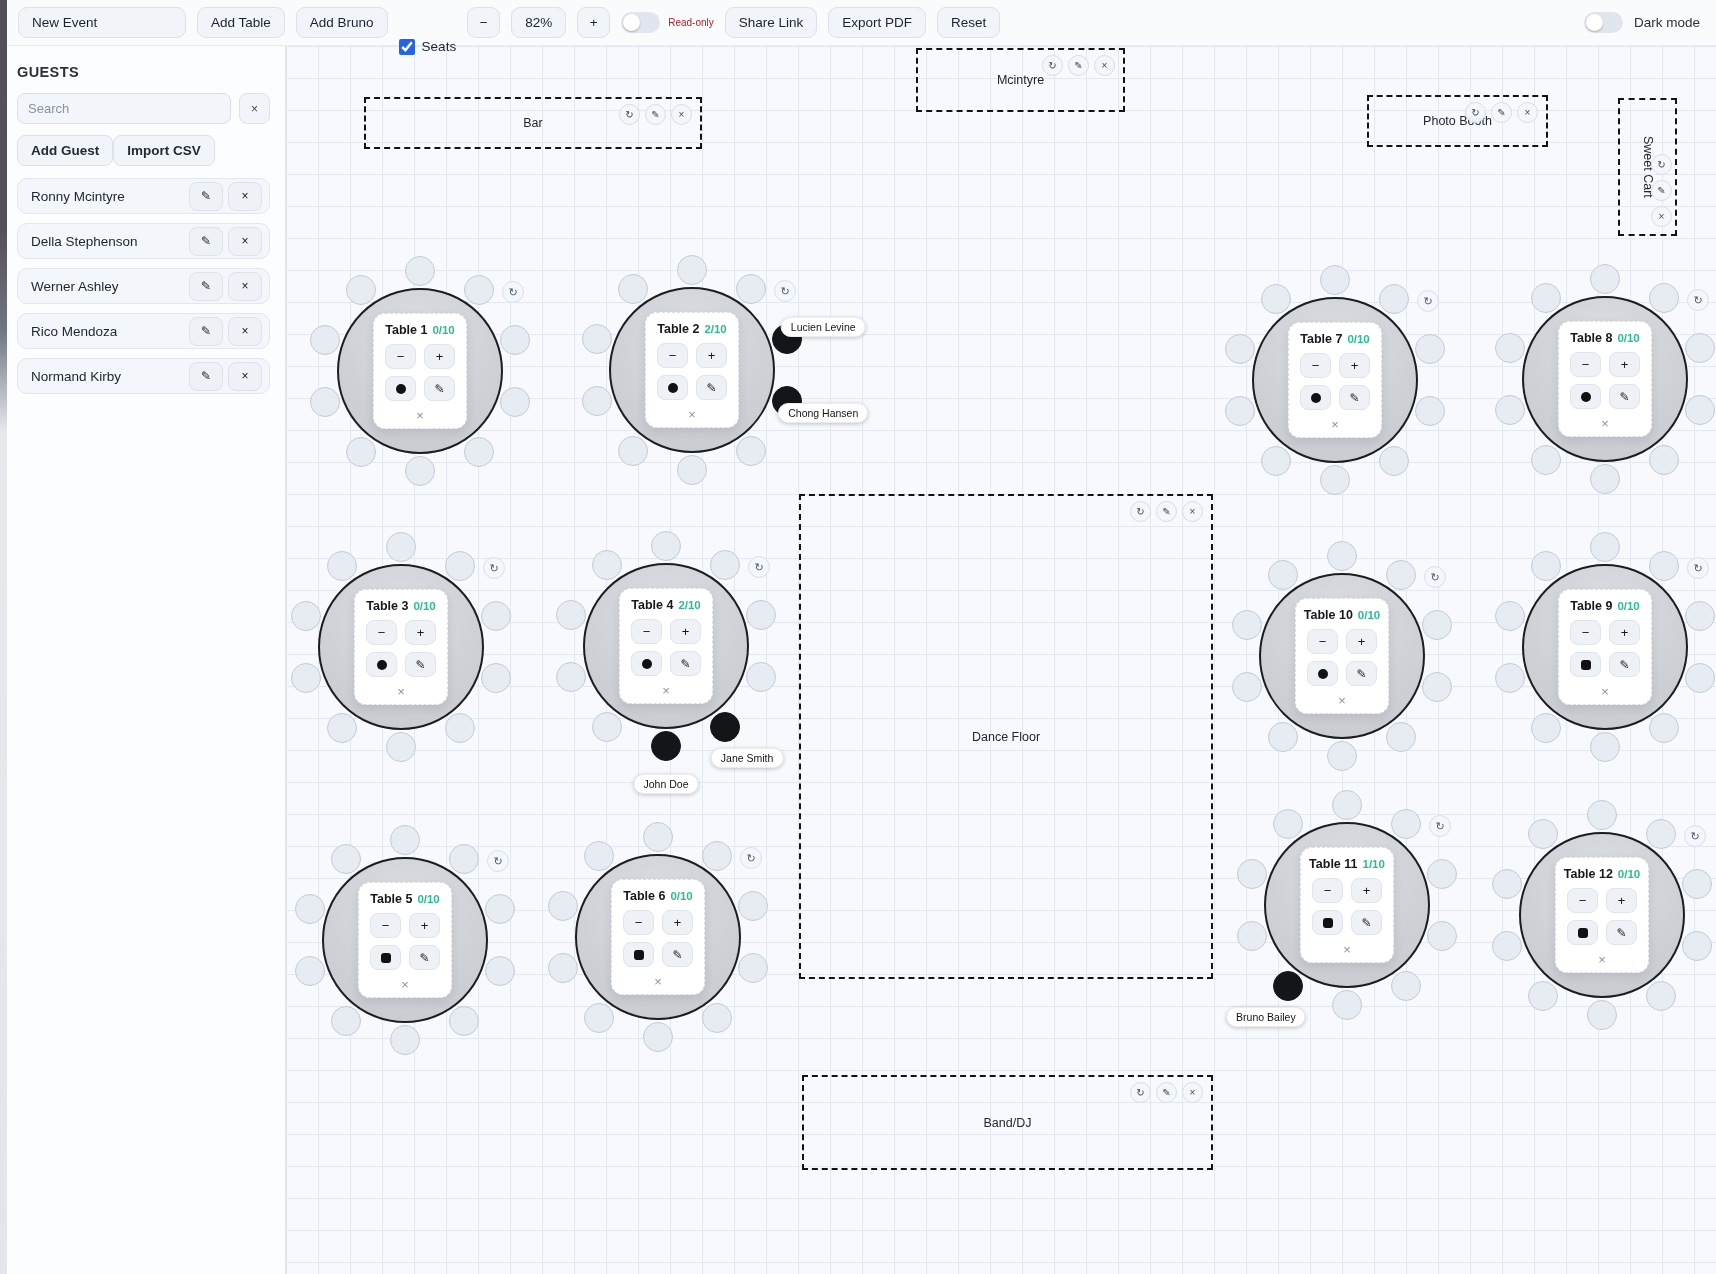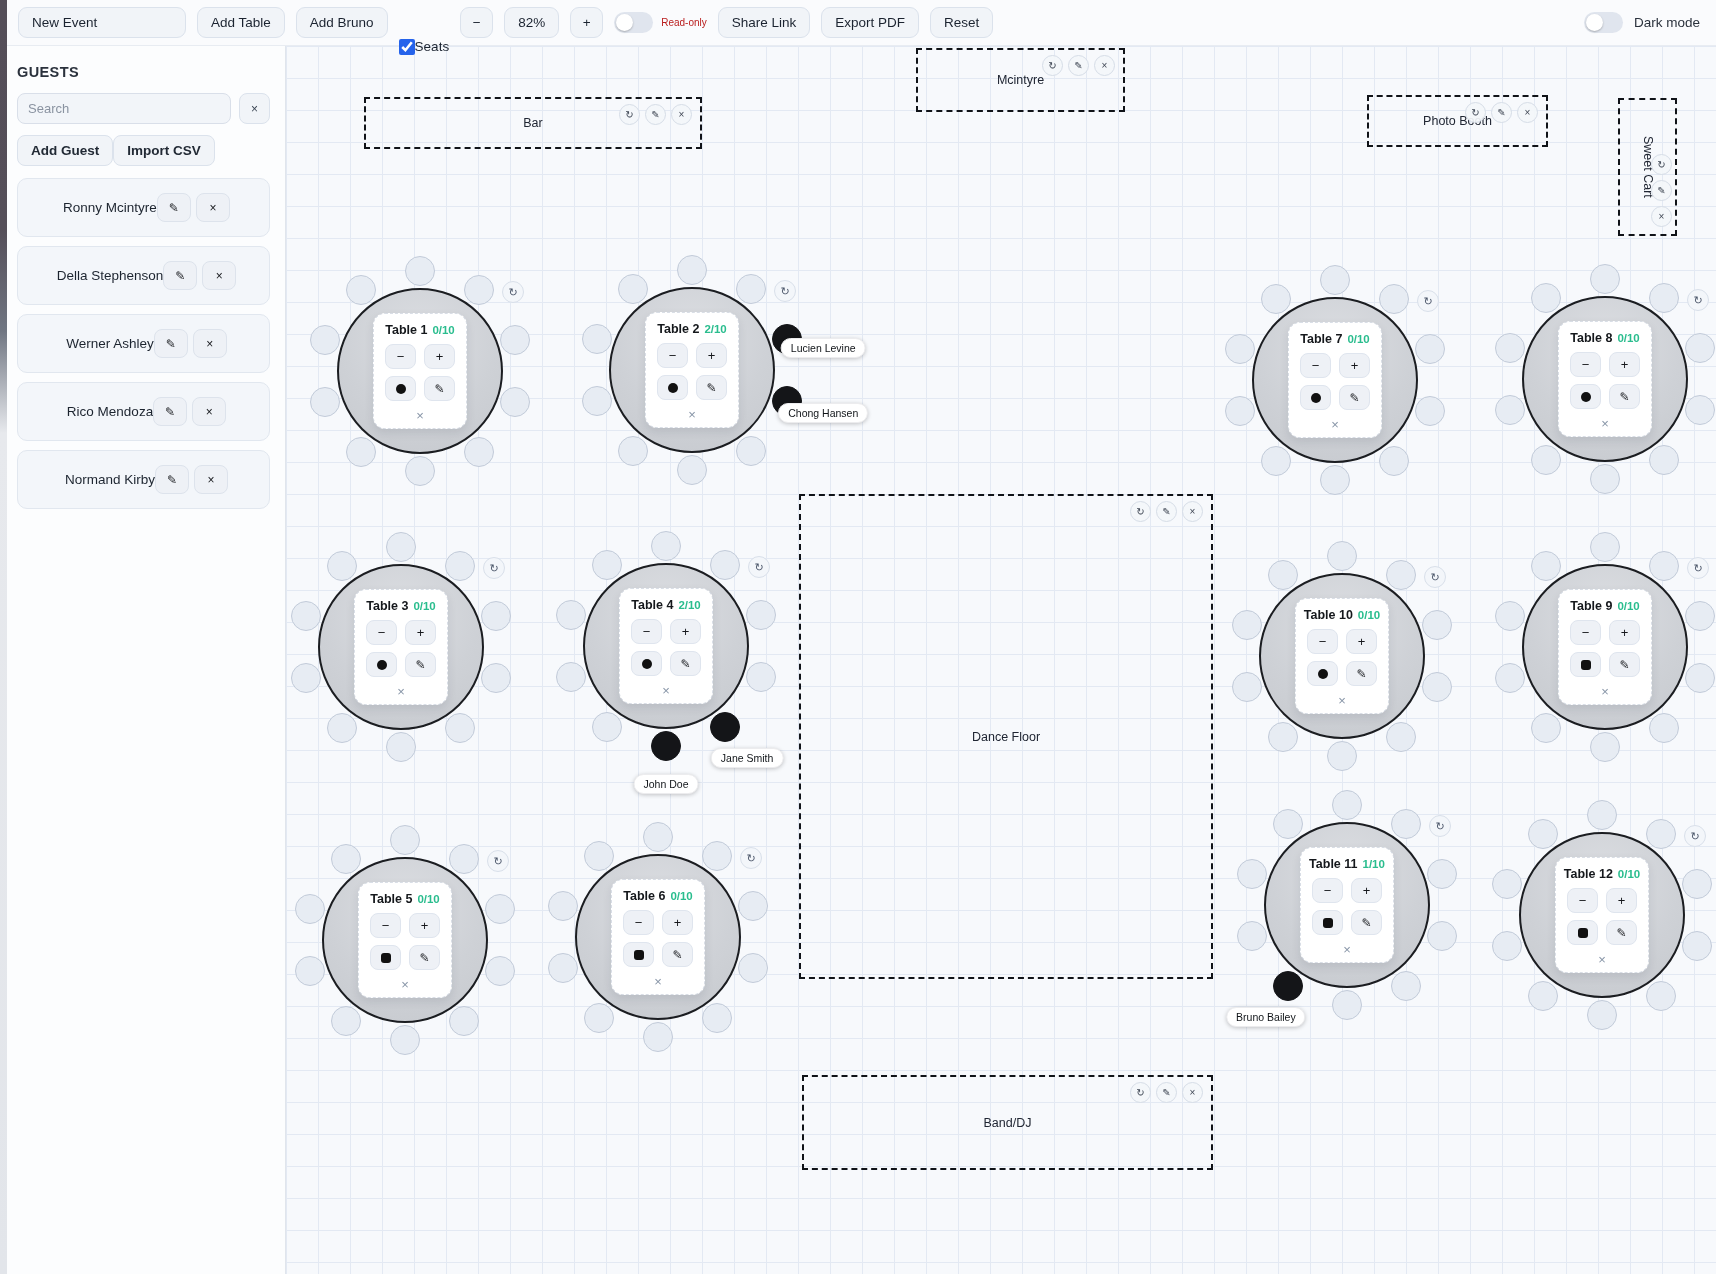--- a/index.html
+++ b/index.html
@@ -8,21 +8,21 @@
   body{font-family:"Liberation Sans",sans-serif;background:#f6f8fb;color:#1b2330;}
   .app{position:relative;width:1716px;height:1274px;overflow:hidden;}
 
   
   .toolbar{position:absolute;left:0;top:0;right:0;height:46px;display:flex;align-items:center;
     gap:11px;padding:0 16px 0 18px;background:#fafbfd;border-bottom:1px solid #e8ecf2;z-index:20;}
   .tb-btn,.tb-input{background:#f1f4f8;border:1px solid #dbe2ec;border-radius:9px;height:31px;
     padding:0 13px;font-size:13.5px;color:#1b2330;font-family:inherit;}
   .tb-btn{cursor:pointer;white-space:nowrap;}
   .tb-input{width:168px;}
-  .seats-wrap{display:flex;align-items:center;font-size:13.5px;color:#1b2330;margin-top:48px;}
+  .seats-wrap{display:flex;align-items:center;gap:7px;font-size:13.5px;color:#1b2330;margin-top:48px;}
   .seats-wrap input{width:16px;height:16px;accent-color:var(--blue);}
   .sq-btn{padding:0;width:33px;text-align:center;}
   .toggle{width:39px;height:21px;border-radius:999px;background:#e0e5ee;position:relative;
     display:inline-block;cursor:pointer;flex:0 0 auto;}
   .toggle .knob{position:absolute;left:2px;top:2px;width:17px;height:17px;border-radius:50%;
     background:#fff;box-shadow:0 1px 2px rgba(0,0,0,.25);}
   .muted-label{font-size:10px;color:#b91c1c;margin-left:-3px;}
   .tb-spacer{flex:1;}
   .darkmode-label{font-size:13.5px;color:#2a313c;}
 
@@ -37,22 +37,22 @@
   .search-row{display:flex;gap:8px;margin-bottom:11px;}
   .search-row input{flex:1;height:31px;background:#f2f5f9;border:1px solid #d9dfe9;border-radius:8px;
     padding:0 10px;font-size:13px;color:#333;font-family:inherit;}
   .search-row input::placeholder{color:#8a93a1;}
   .icon-sq{height:31px;min-width:31px;background:#f1f4f8;border:1px solid #dbe2ec;border-radius:8px;
     font-size:12px;color:#3c4654;cursor:pointer;display:flex;align-items:center;justify-content:center;}
   .sb-btn-row{display:flex;gap:0;margin-bottom:12px;}
   .sb-btn{height:31px;background:#f1f4f8;border:1px solid #dbe2ec;border-radius:8px;padding:0 13px;
     font-size:13.5px;font-weight:600;color:#222a35;cursor:pointer;font-family:inherit;}
   .sb-stats{font-size:12px;color:#424c59;line-height:1.45;margin-bottom:13px;}
-  .guest-card{display:flex;align-items:center;justify-content:center;background:#f3f6fa;
-    border:1px solid #e1e7ef;border-radius:10px;height:59px;padding:0 7px 0 13px;margin-bottom:9px;}
+  .guest-card{display:flex;align-items:center;justify-content:space-between;background:#f3f6fa;
+    border:1px solid #e1e7ef;border-radius:10px;height:36px;padding:0 7px 0 13px;margin-bottom:9px;}
   .guest-name{font-size:13.5px;color:#1c242f;}
   .gbtns{display:flex;gap:5px;}
   .mini{width:34px;height:29px;background:#eef1f6;border:1px solid #dde3ec;border-radius:8px;
     font-size:12px;color:#16181c;cursor:pointer;display:flex;align-items:center;justify-content:center;}
 
   
   .canvas{position:absolute;left:286px;top:46px;right:0;bottom:0;overflow:hidden;
     background-color:#f7f9fc;
     background-image:linear-gradient(#e3e9f3 1px,transparent 1px),
                      linear-gradient(90deg,#e3e9f3 1px,transparent 1px);
@@ -361,21 +361,21 @@
           <span class="pencil">✎</span>
         </button>
       </div>
       <button class="tc-del">
         <span>×</span>
       </button>
     </div>
     <button class="rotate-btn">
       <span>↻</span>
     </button>
-  <div class="seat-label" style="left: 131.246px; top: -42.6443px; margin-top: 21px;">Lucien Levine</div>
+  <div class="seat-label" style="left: 131.246px; top: -42.6443px;">Lucien Levine</div>
         <div class="seat-label" style="left: 131.246px; top: 42.6443px;">Chong Hansen</div>
       </div>
 
   <div class="table-root" style="left: 115px; top: 601px;">
     <div class="table-circle"></div>
     <div class="seat" style="left: 0px; top: -100px;"></div>
         <div class="seat" style="left: 58.7785px; top: -80.9017px;"></div>
         <div class="seat" style="left: 95.1057px; top: -30.9017px;"></div>
         <div class="seat" style="left: 95.1057px; top: 30.9017px;"></div>
         <div class="seat" style="left: 58.7785px; top: 80.9017px;"></div>

